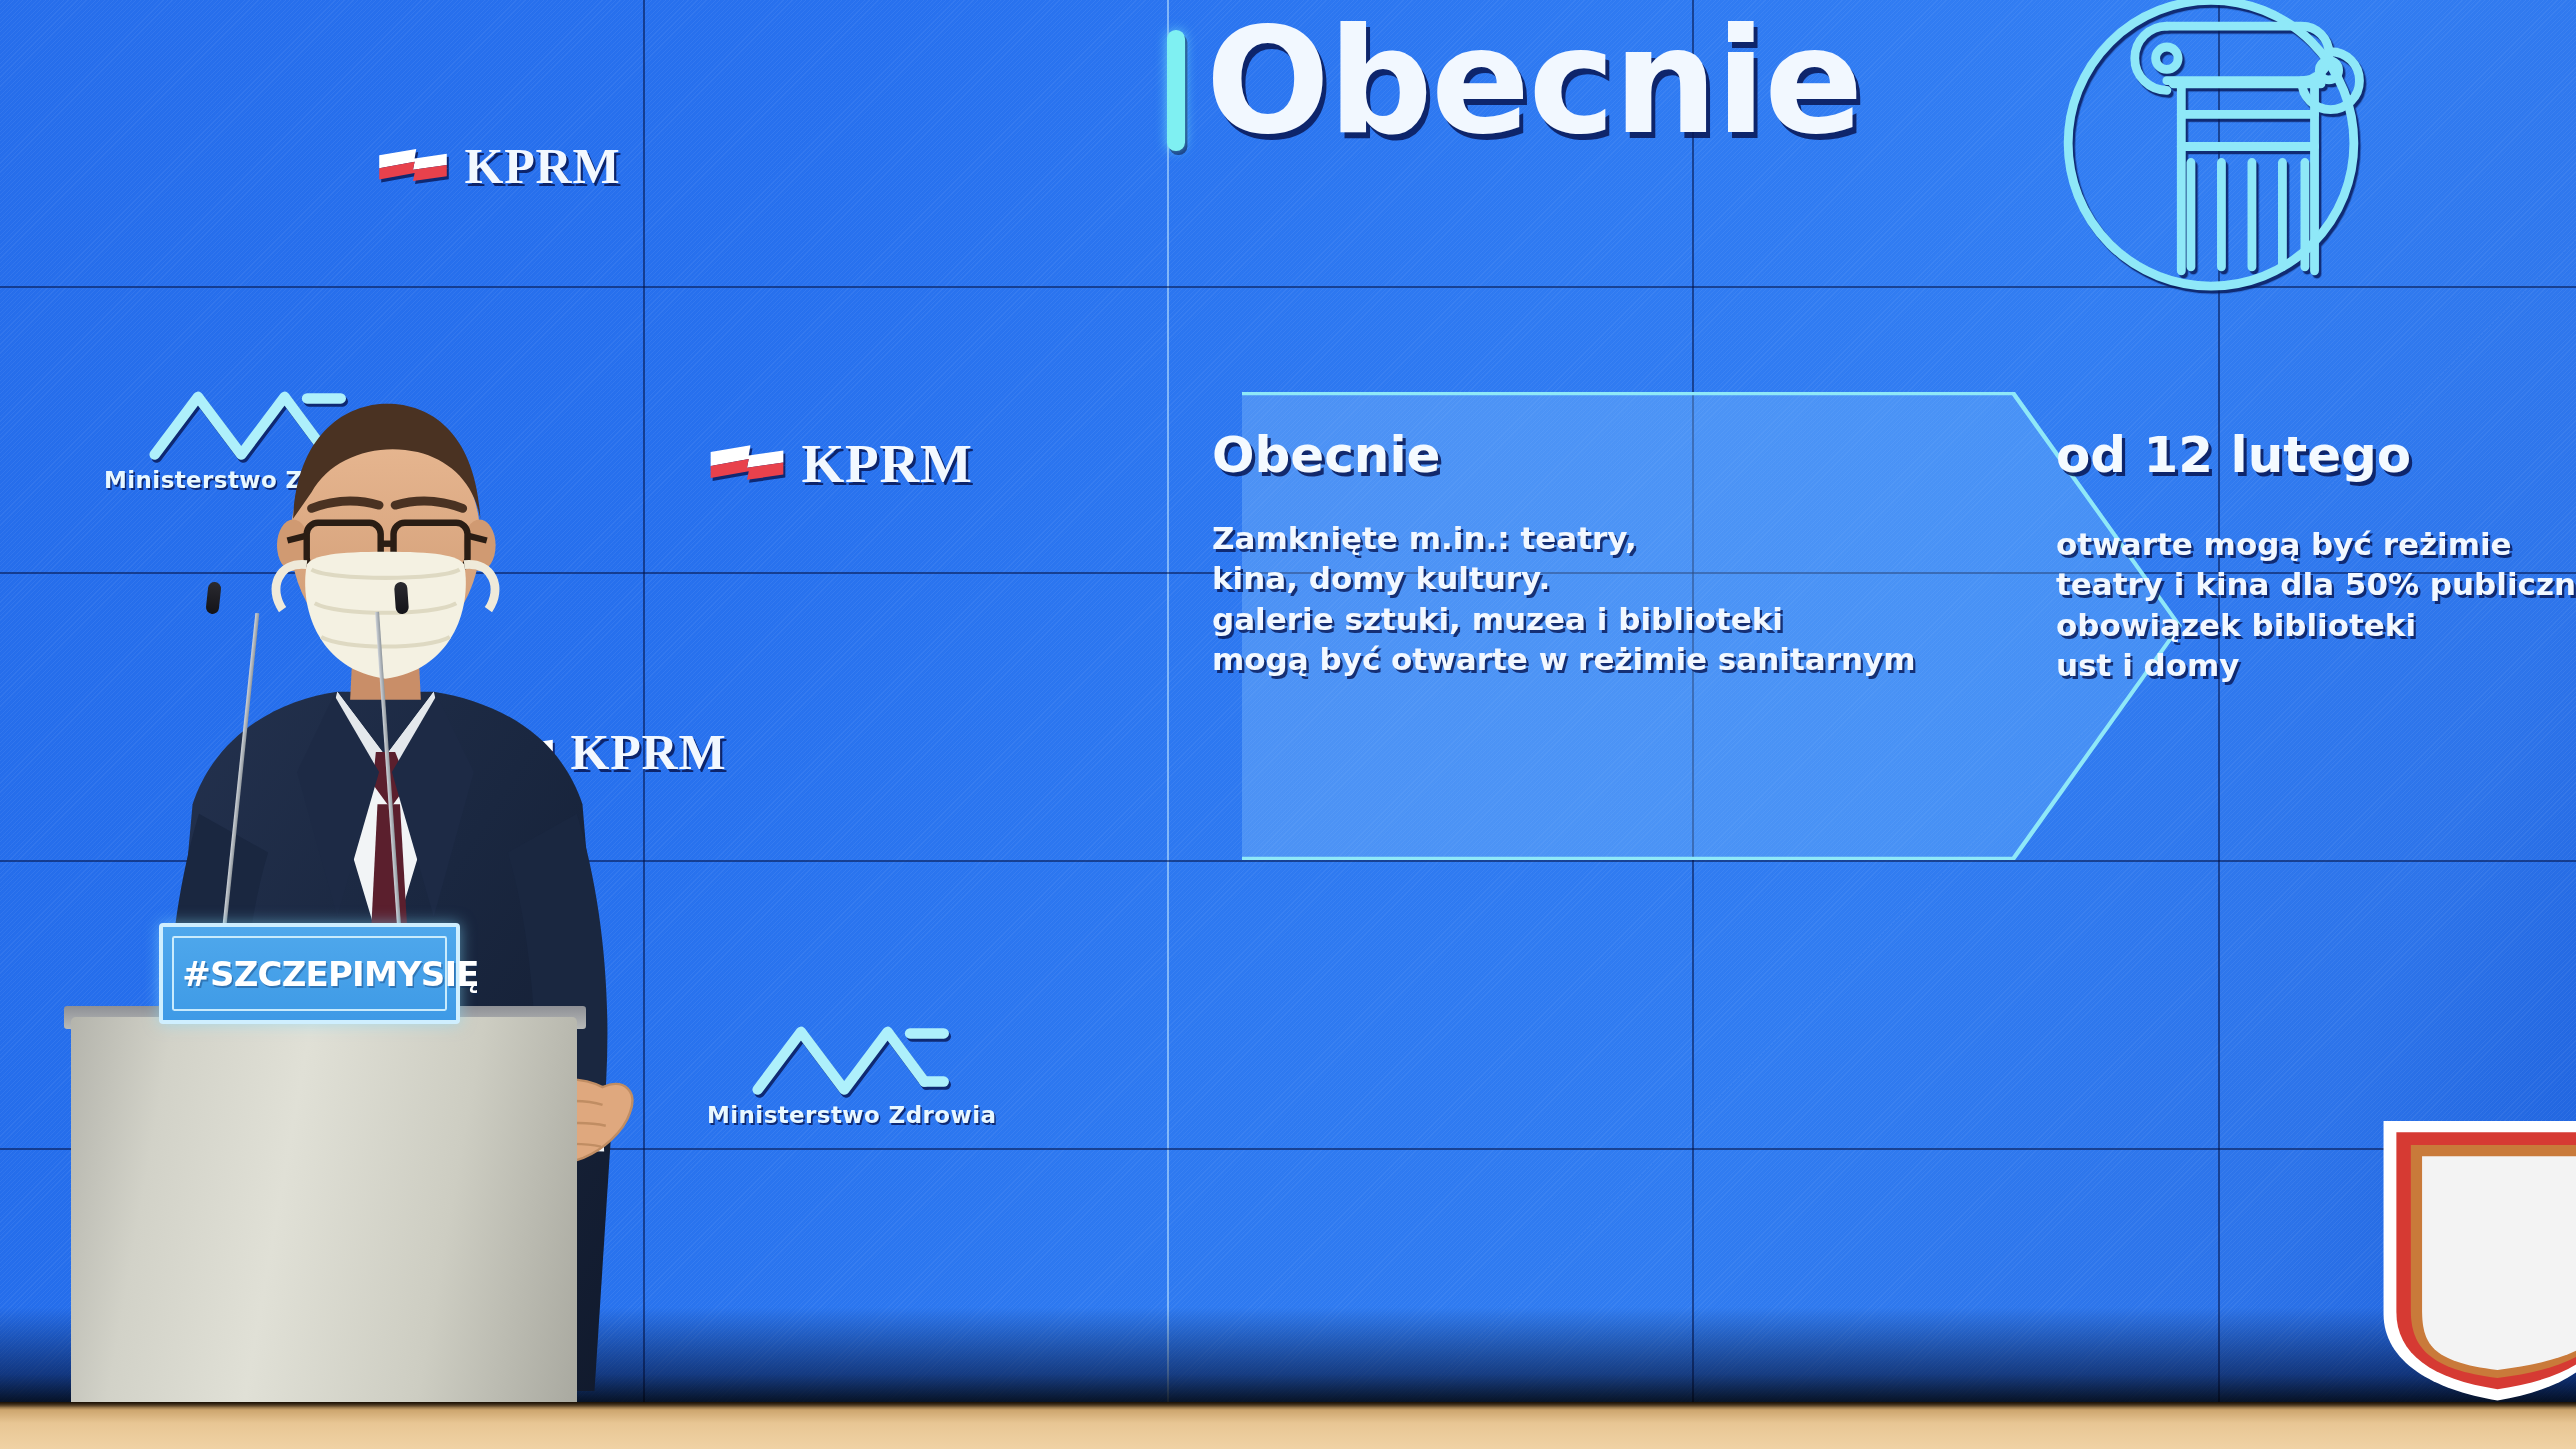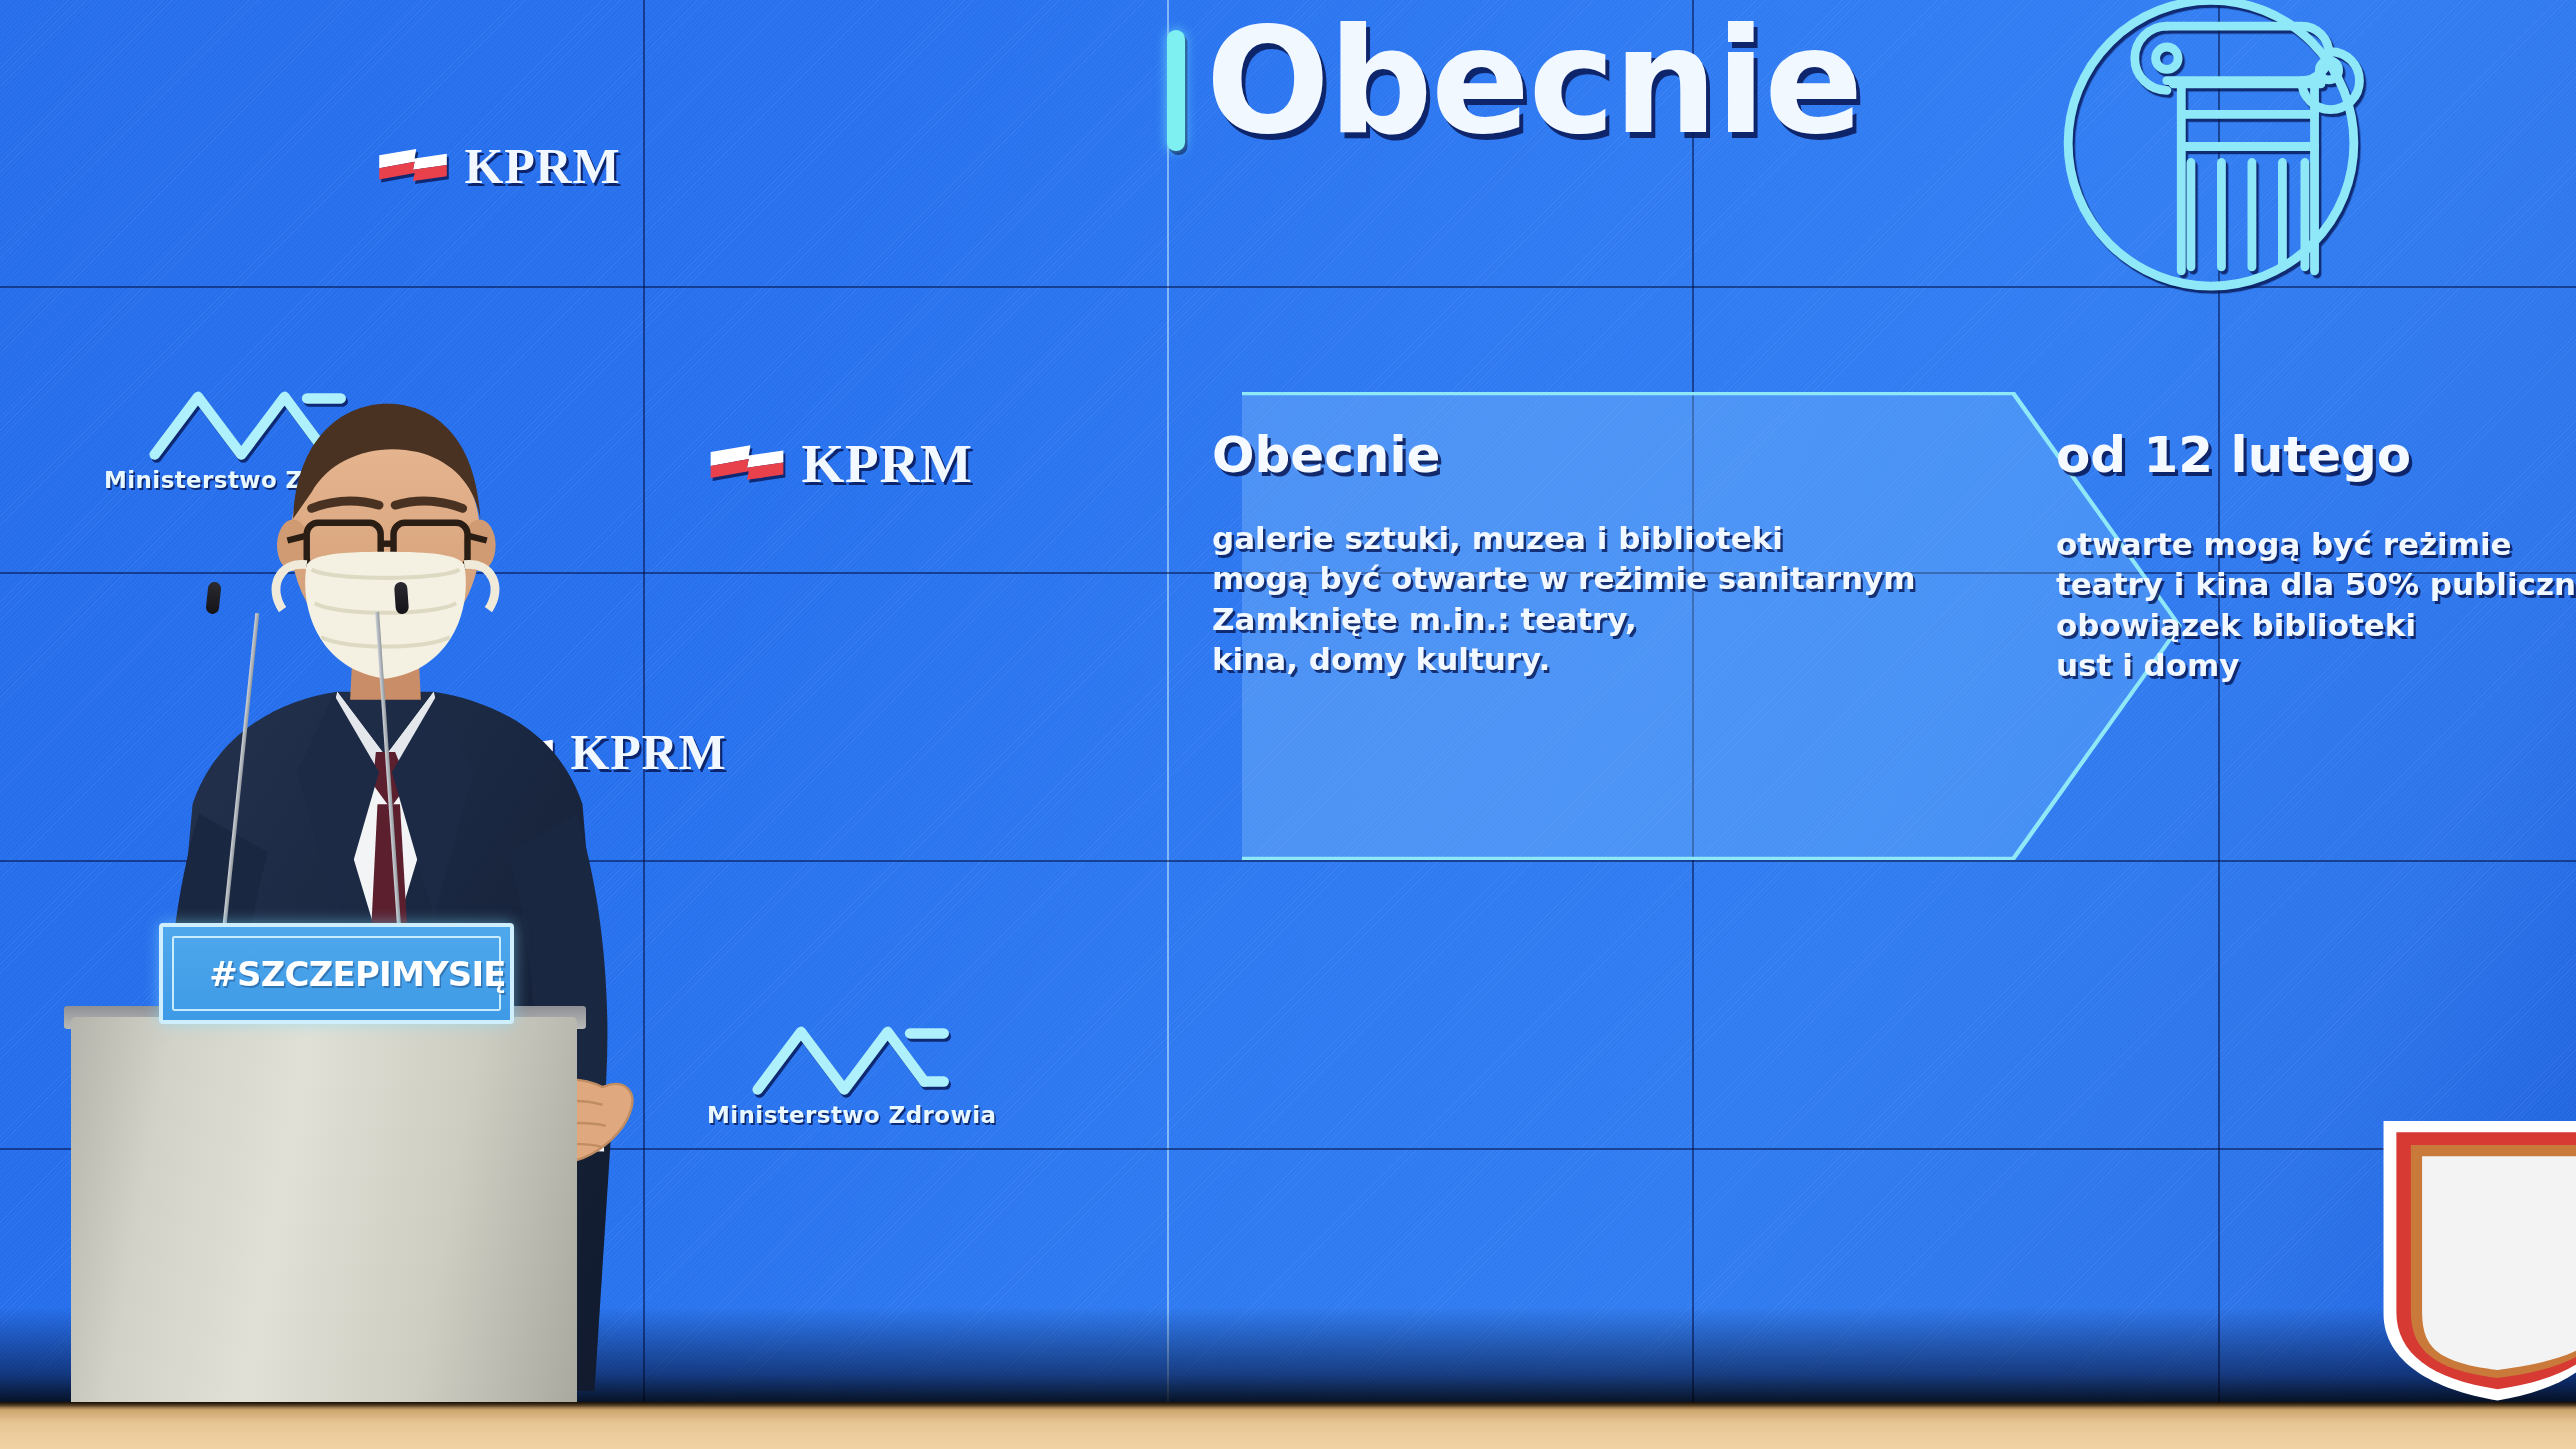--- a/index.html
+++ b/index.html
@@ -142,21 +142,21 @@
     position:absolute; left:71px; top:1017px; width:506px; height:386px;
     background:linear-gradient(100deg, #b4b4ac 0%, #d2d2c8 18%, #e0e0d6 42%, #cdcdc2 72%, #a9a9a0 100%);
     border-radius:4.8px 4.8px 0 0;
   }
   #podium-top {
     position:absolute; left:64px; top:1006px; width:522px; height:22.5px;
     background:linear-gradient(to bottom, #8e9096, #b8bab8);
     border-radius:3.2px;
   }
   #podium-sign {
-    position:absolute; left:159px; top:923px; width:355px; height:101px;
+    position:absolute; left:159px; top:923px; width:301px; height:101px;
     background:linear-gradient(to bottom, #4fa8ec 0%, #3e9ae6 100%);
     border:4px solid #cfefff;
     border-radius:4px;
     box-shadow:0 0 14.5px rgba(130,220,255,0.55);
     display:flex; align-items:center; justify-content:center;padding-left:42px;
   }
   #podium-sign-inner {
     position:absolute; inset:8.8px; border:2.4px solid rgba(225,248,255,0.85); border-radius:2.4px;
   }
   #podium-sign-text {
@@ -237,26 +237,26 @@
             <path d="M322 210 V340"></path>
             <path d="M168 190 V345"></path>
             <path d="M334 190 V345"></path>
           </g>
         </svg>
       </div>
 
       <div class="col" id="col-now">
         <div class="col-head">Obecnie</div>
         <div class="col-para">
+          <span>Zamknięte m.in.: teatry,</span><br>
+          <span>kina, domy kultury.</span>
+        </div>
+        <div class="col-para">
           <span>galerie sztuki, muzea i biblioteki</span><br>
           <span>mogą być otwarte w reżimie sanitarnym</span>
-        </div>
-        <div class="col-para">
-          <span>Zamknięte m.in.: teatry,</span><br>
-          <span>kina, domy kultury.</span>
         </div>
       </div>
 
       <div class="col" id="col-next">
         <div class="col-head">od 12 lutego</div>
         <div class="col-para">
           <span>otwarte mogą być reżimie</span><br>
           <span>teatry i kina dla 50% publiczności</span>
         </div>
         <div class="col-para">

